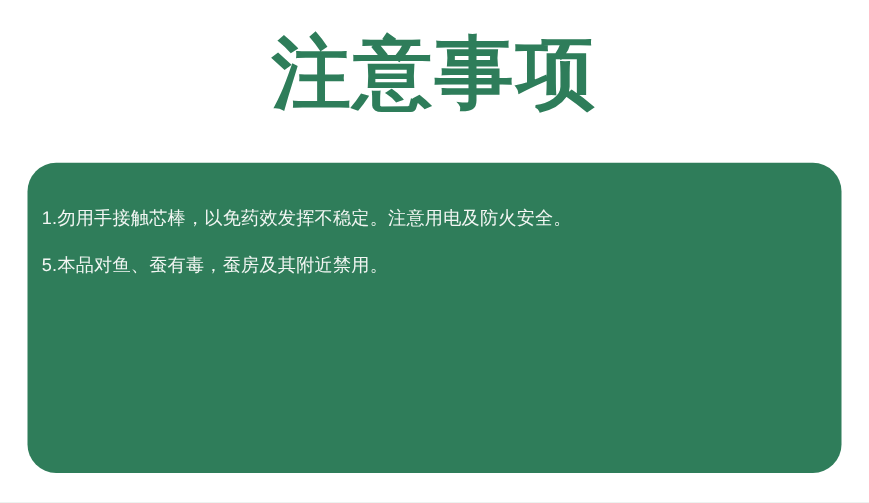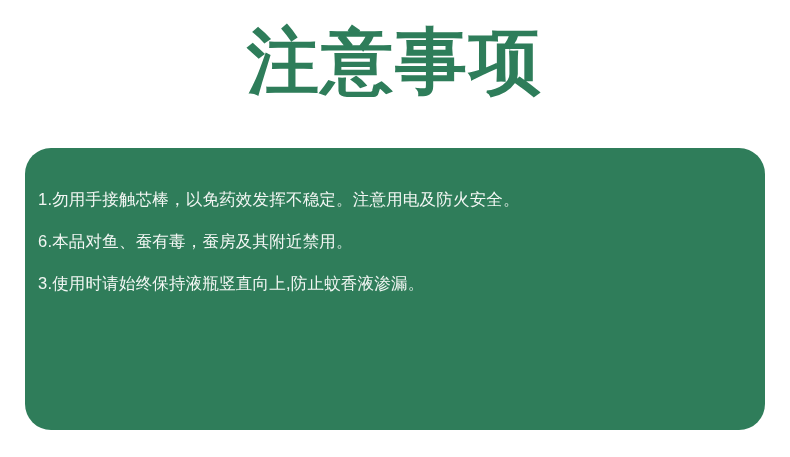--- a/index.html
+++ b/index.html
@@ -24,21 +24,21 @@
     position: absolute;
     left: 0;
     top: 24px;
     width: 790px;
     text-align: center;
     color: #2e7d5a;
     font-size: 72px;
     line-height: 86px;
     font-weight: bold;
     letter-spacing: 2px;
-    font-family: Liberation Mono, monospace;
+    font-family: Liberation Sans, sans-serif;
     white-space: nowrap;
   }
   .notice-panel {
     position: absolute;
     left: 25px;
     top: 148px;
     width: 740px;
     height: 282px;
     background: #2f7d5a;
     border-radius: 26px;
@@ -63,18 +63,17 @@
 </head>
 <body>
 
 <div class="page">
 
   <div class="page-title">注意事项</div>
 
   <div class="notice-panel">
     <ul class="notice-list">
       <li class="notice-item">1.勿用手接触芯棒，以免药效发挥不稳定。注意用电及防火安全。</li>
-      <li class="notice-item">6.本品对鱼、蚕有毒，蚕房及其附近禁用。</li>
-      <li class="notice-item">3.使用时请始终保持液瓶竖直向上,防止蚊香液渗漏。</li>
+      <li class="notice-item">5.本品对鱼、蚕有毒，蚕房及其附近禁用。</li>
     </ul>
   </div>
 
 </div>
 
 </body></html>

